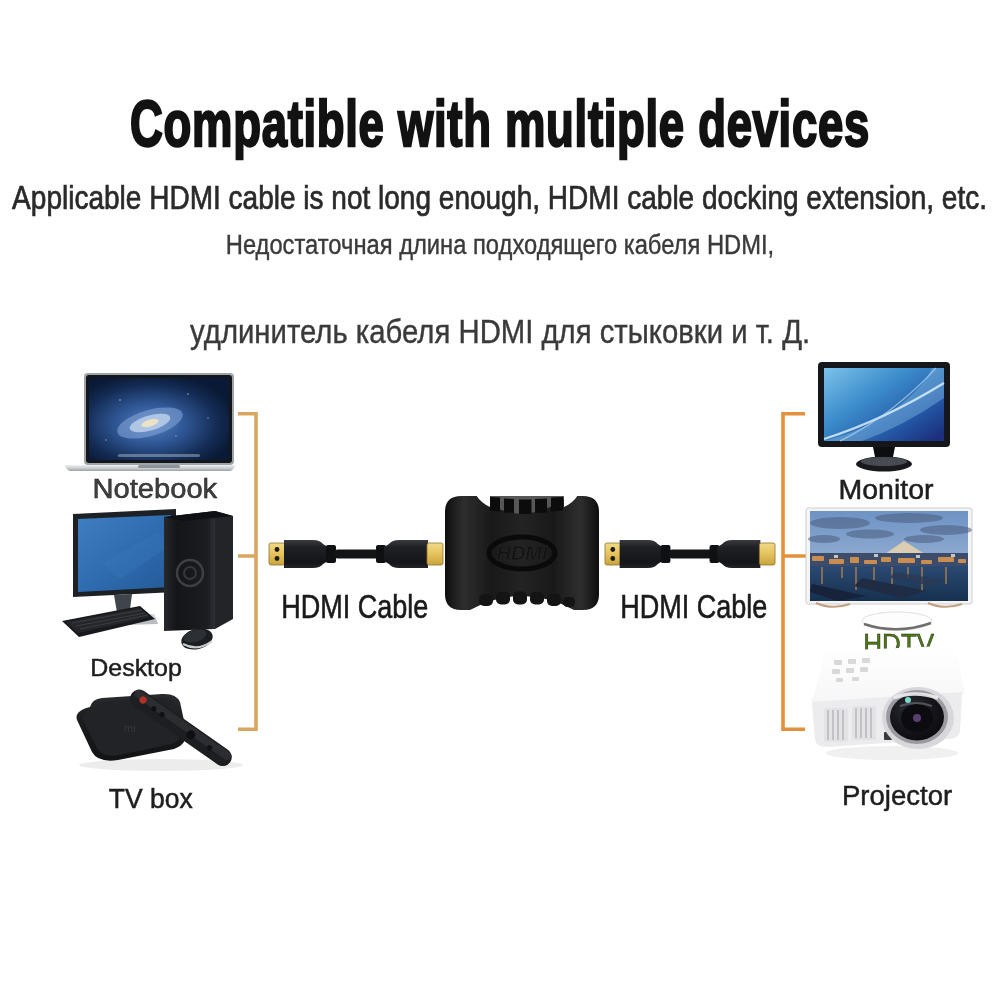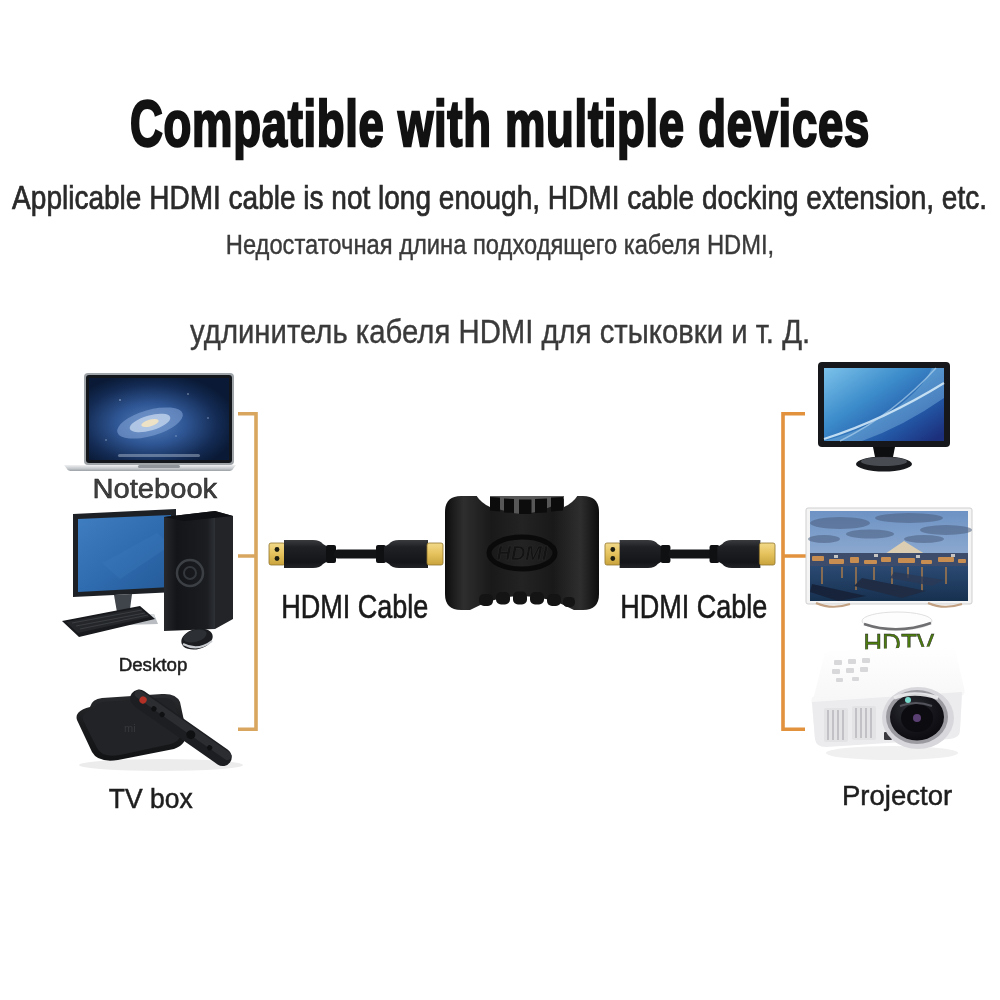--- a/index.html
+++ b/index.html
@@ -31,24 +31,25 @@
   <svg class="abs" style="left:0;top:0;" width="1000" height="1000" viewBox="0 0 1000 1000">
     <g stroke="#d9a660" stroke-width="3.6" fill="none">
       <path d="M238,413.8 L256,413.8 M256,412 L256,731 M238,729.2 L256,729.2 M238,556 L256,556"></path>
     </g>
     <g stroke="#e2913d" stroke-width="3.6" fill="none">
       <path d="M805,413.8 L783,413.8 M783,412 L783,731 M805,729.2 L783,729.2 M806,556 L783,556"></path>
     </g>
   </svg>
 
   <div class="abs ctr" style="left:79.5px;top:476px;width:150px;font-size:27px;color:#404040;line-height:1;-webkit-text-stroke:0.5px #1e1e1e;"><span class="sx" id="lnb" style="transform:scaleX(1.08);">Notebook</span></div>
-  <div class="abs ctr" style="left:78px;top:656px;width:150px;font-size:18px;color:#1e1e1e;line-height:1;-webkit-text-stroke:0.5px #1e1e1e;"><span class="sx" id="ldt" style="transform:scaleX(1.04);">Desktop</span></div>
+  <div class="abs ctr" style="left:61px;top:656px;width:150px;font-size:24px;color:#1e1e1e;line-height:1;-webkit-text-stroke:0.5px #1e1e1e;"><span class="sx" id="ldt" style="transform:scaleX(1.04);">Desktop</span></div>
   <div class="abs ctr" style="left:76px;top:786px;width:150px;font-size:27px;color:#1e1e1e;line-height:1;-webkit-text-stroke:0.5px #1e1e1e;"><span class="sx" id="ltv" style="transform:scaleX(0.98);">TV box</span></div>
   <div class="abs ctr" style="left:204.5px;top:590px;width:300px;font-size:33px;color:#1a1a1a;line-height:1;-webkit-text-stroke:0.6px #1a1a1a;"><span class="sx" id="lhc1" style="transform:scaleX(0.818);">HDMI Cable</span></div>
   <div class="abs ctr" style="left:543.5px;top:590px;width:300px;font-size:33px;color:#1a1a1a;line-height:1;-webkit-text-stroke:0.6px #1a1a1a;"><span class="sx" id="lhc2" style="transform:scaleX(0.818);">HDMI Cable</span></div>
+  <div class="abs ctr" style="left:811.5px;top:477px;width:150px;font-size:27px;color:#1e1e1e;line-height:1;-webkit-text-stroke:0.5px #1e1e1e;"><span class="sx" id="lmo" style="transform:scaleX(1.055);">Monitor</span></div>
   <div class="abs ctr" style="left:823.5px;top:631px;width:150px;font-size:27px;color:#4d7c0f;line-height:1;-webkit-text-stroke:0.5px #1e1e1e;"><span class="sx" id="lhd" style="transform:scaleX(0.966);">HDTV</span></div>
   <div class="abs ctr" style="left:822px;top:783px;width:150px;font-size:27px;color:#1e1e1e;line-height:1;text-decoration:underline;-webkit-text-stroke:0.5px #1e1e1e;"><span class="sx" id="lpr" style="transform:scaleX(1.02);">Projector</span></div>
 
   <svg class="abs" style="left:58px;top:370px;" width="184" height="102" viewBox="0 0 184 102">
     <defs>
       <radialGradient id="gal" cx="44%" cy="56%" r="62%">
         <stop offset="0%" stop-color="#527fbc"></stop>
         <stop offset="40%" stop-color="#2f5694"></stop>
         <stop offset="78%" stop-color="#132a52"></stop>
         <stop offset="100%" stop-color="#0a1a36"></stop>

